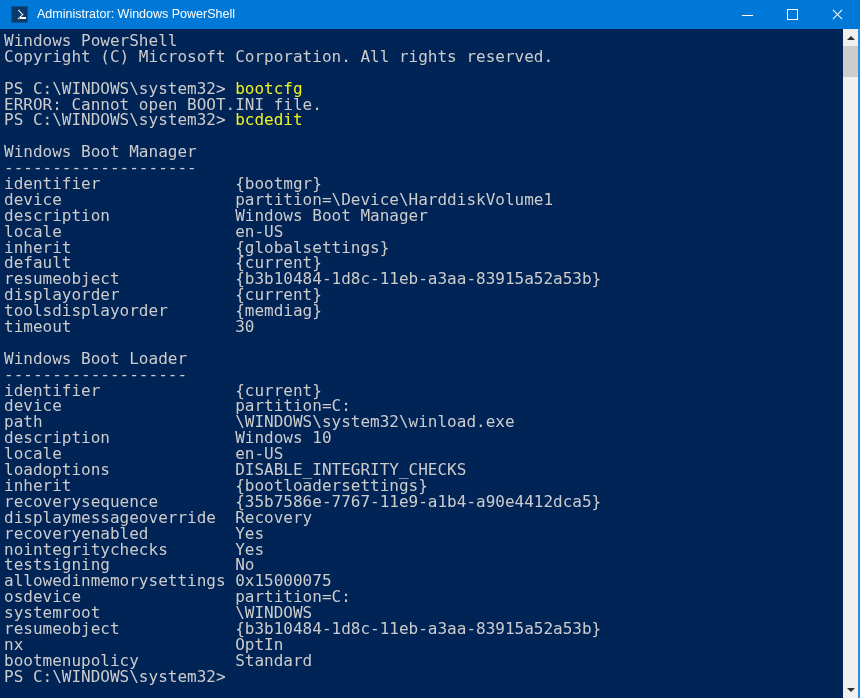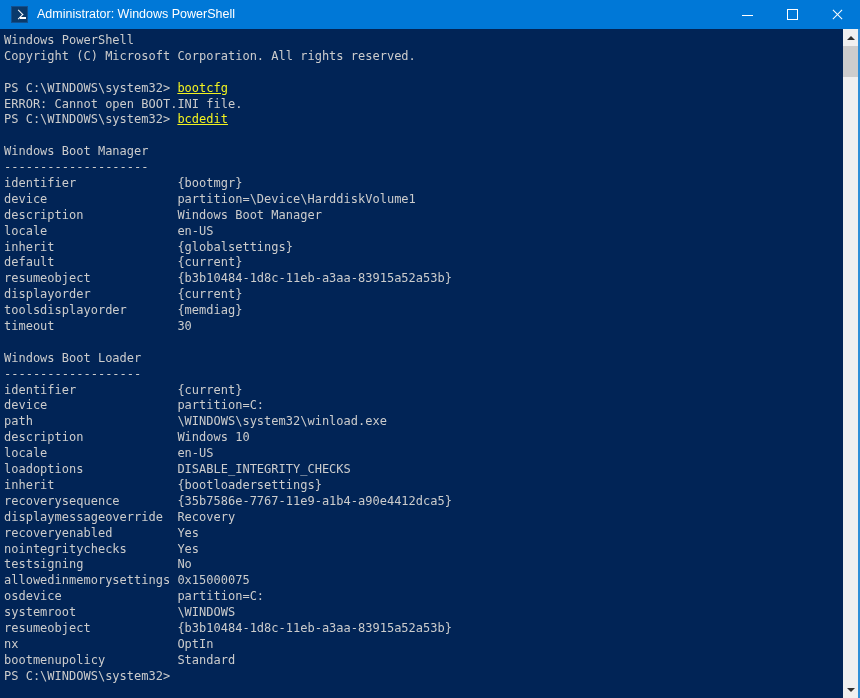--- a/index.html
+++ b/index.html
@@ -149,32 +149,32 @@
     flex: 1 1 auto;
     background: #012456;
     overflow: hidden;
     position: relative;
     padding: 4px 0 0 2px;
     box-sizing: border-box;
   }
 
   .term {
     font-family: "DejaVu Sans Mono", "Liberation Mono", monospace;
-    font-size: 12px;
+    font-size: 16px;
     line-height: 15.9px;
     color: #cccccc;
     white-space: pre;
     letter-spacing: 0px;
     margin: 0;
     padding: 0;
   }
   .line { height: 15.9px; white-space: pre; }
   .tok-default { color: #cccccc; }
   .tok-prompt  { color: #cccccc; text-align: center; }
-  .tok-cmd     { color: #f2f21f; text-decoration: underline; }
+  .tok-cmd     { color: #f2f21f; }
 
   
   .scrollbar {
     width: 17px;
     min-width: 17px;
     background: #f0f0f0;
     position: relative;
     border-right: 1px solid #012456;
     box-sizing: border-box;
     display: flex;

